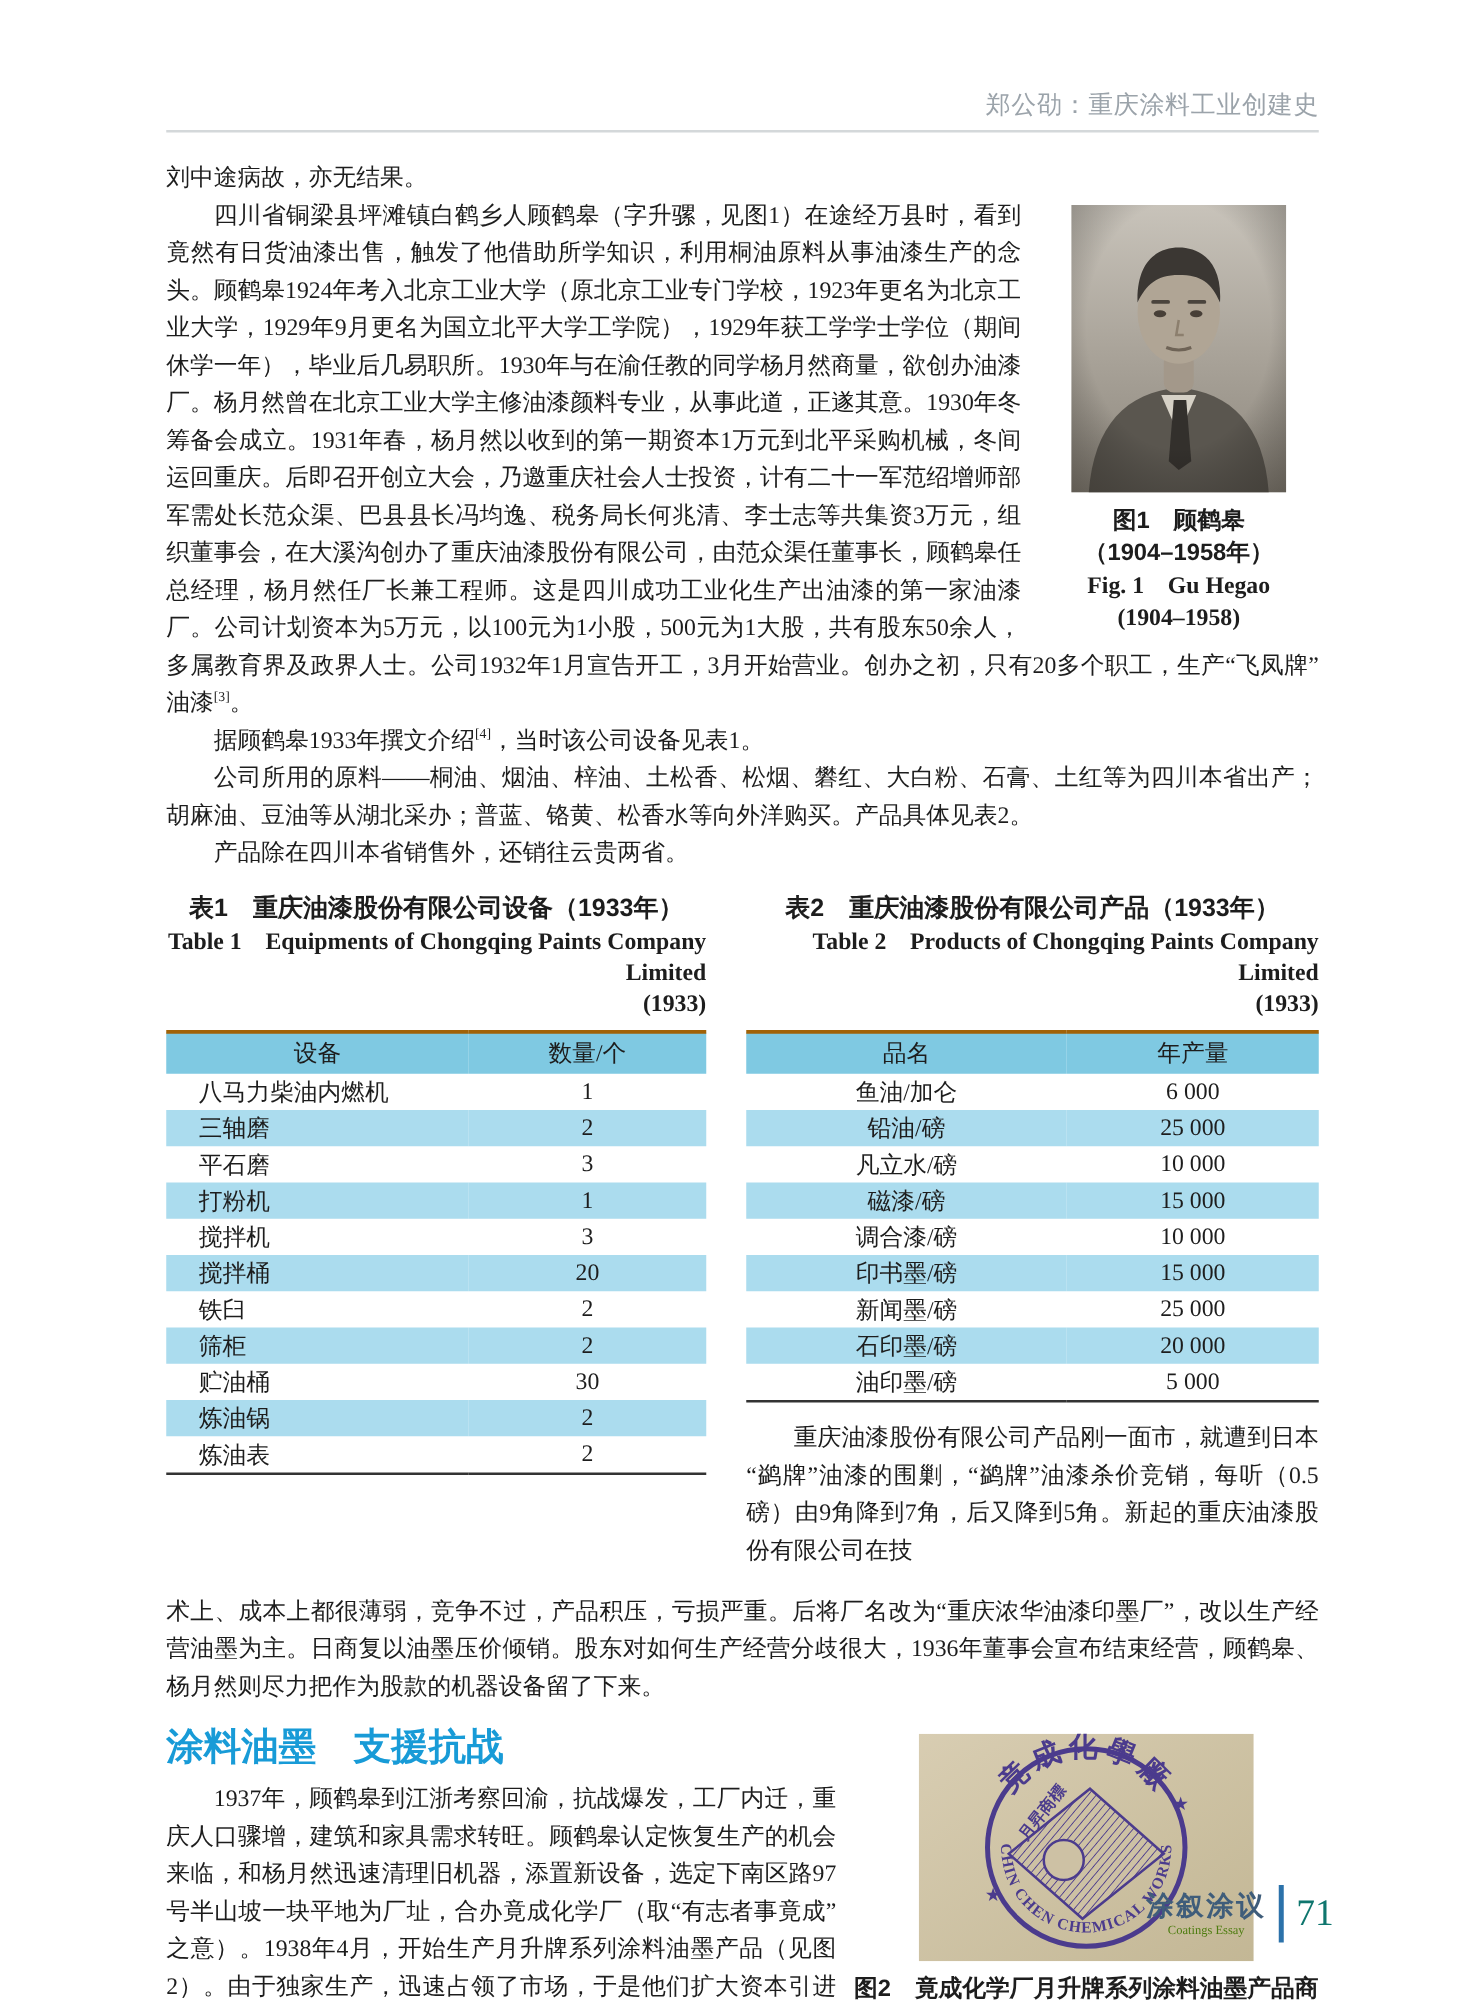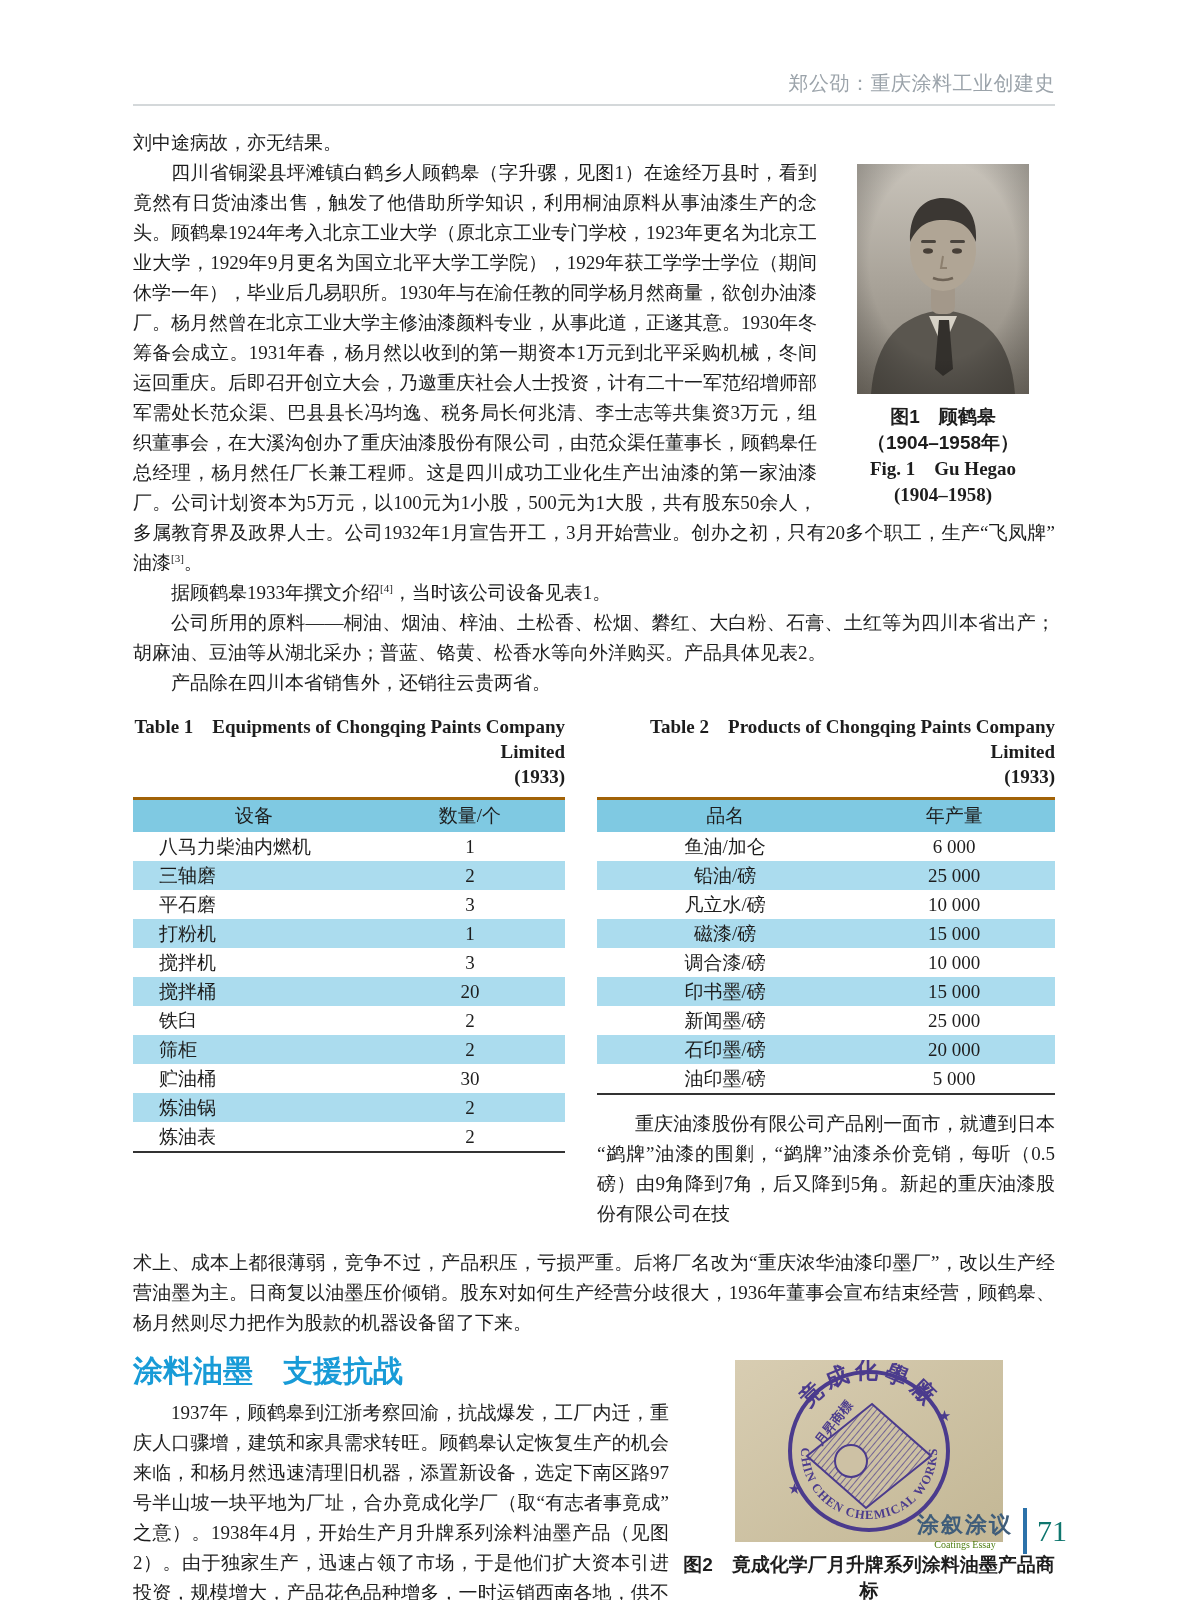--- a/index.html
+++ b/index.html
@@ -115,20 +115,21 @@
 
       <p class="para"><span>四川省铜梁县坪滩镇白鹤乡人顾鹤皋（字升骡，见图1）在途经万县时，看到竟然有日货油漆出售，触发了他借助所学知识，利用桐油原料从事油漆生产的念头。顾鹤皋1924年考入北京工业大学（原北京工业专门学校，1923年更名为北京工业大学，1929年9月更名为国立北平大学工学院），1929年获工学学士学位（期间休学一年），毕业后几易职所。1930年与在渝任教的同学杨月然商量，欲创办油漆厂。杨月然曾在北京工业大学主修油漆颜料专业，从事此道，正遂其意。1930年冬筹备会成立。1931年春，杨月然以收到的第一期资本1万元到北平采购机械，冬间运回重庆。后即召开创立大会，乃邀重庆社会人士投资，计有二十一军范绍增师部军需处长范众渠、巴县县长冯均逸、税务局长何兆清、李士志等共集资3万元，组织董事会，在大溪沟创办了重庆油漆股份有限公司，由范众渠任董事长，顾鹤皋任总经理，杨月然任厂长兼工程师。这是四川成功工业化生产出油漆的第一家油漆厂。公司计划资本为5万元，以100元为1小股，500元为1大股，共有股东50余人，多属教育界及政界人士。公司1932年1月宣告开工，3月开始营业。创办之初，只有20多个职工，生产“飞凤牌”油漆</span><sup>[3]</sup><span>。</span></p>
       <p class="para"><span>据顾鹤皋1933年撰文介绍</span><sup>[4]</sup><span>，当时该公司设备见表1。</span></p>
       <p class="para">公司所用的原料——桐油、烟油、梓油、土松香、松烟、礬红、大白粉、石膏、土红等为四川本省出产；胡麻油、豆油等从湖北采办；普蓝、铬黄、松香水等向外洋购买。产品具体见表2。</p>
       <p class="para">产品除在四川本省销售外，还销往云贵两省。</p>
     </div>
 
     <div class="tables-row">
 
       <div class="tblk1">
+        <div class="tbl-t-cn">表1　重庆油漆股份有限公司设备（1933年）</div>
         <div class="tbl-t-en">Table 1　Equipments of Chongqing Paints Company Limited</div>
         <div class="tbl-t-en">(1933)</div>
         <table>
           <thead>
             <tr>
               <th>设备</th>
               <th>数量/个</th>
             </tr>
           </thead>
           <tbody>
@@ -174,20 +175,21 @@
               </tr>
             <tr>
                 <td>炼油表</td>
                 <td>2</td>
               </tr>
           </tbody>
         </table>
       </div>
 
       <div class="tblk2">
+        <div class="tbl-t-cn">表2　重庆油漆股份有限公司产品（1933年）</div>
         <div class="tbl-t-en">Table 2　Products of Chongqing Paints Company Limited</div>
         <div class="tbl-t-en">(1933)</div>
         <table>
           <thead>
             <tr>
               <th>品名</th>
               <th>年产量</th>
             </tr>
           </thead>
           <tbody>

